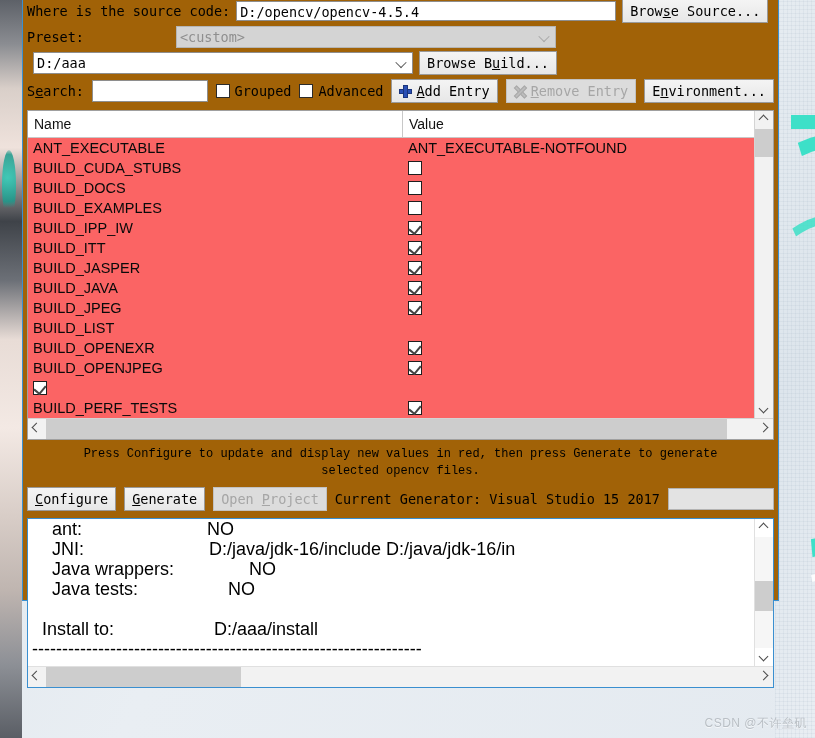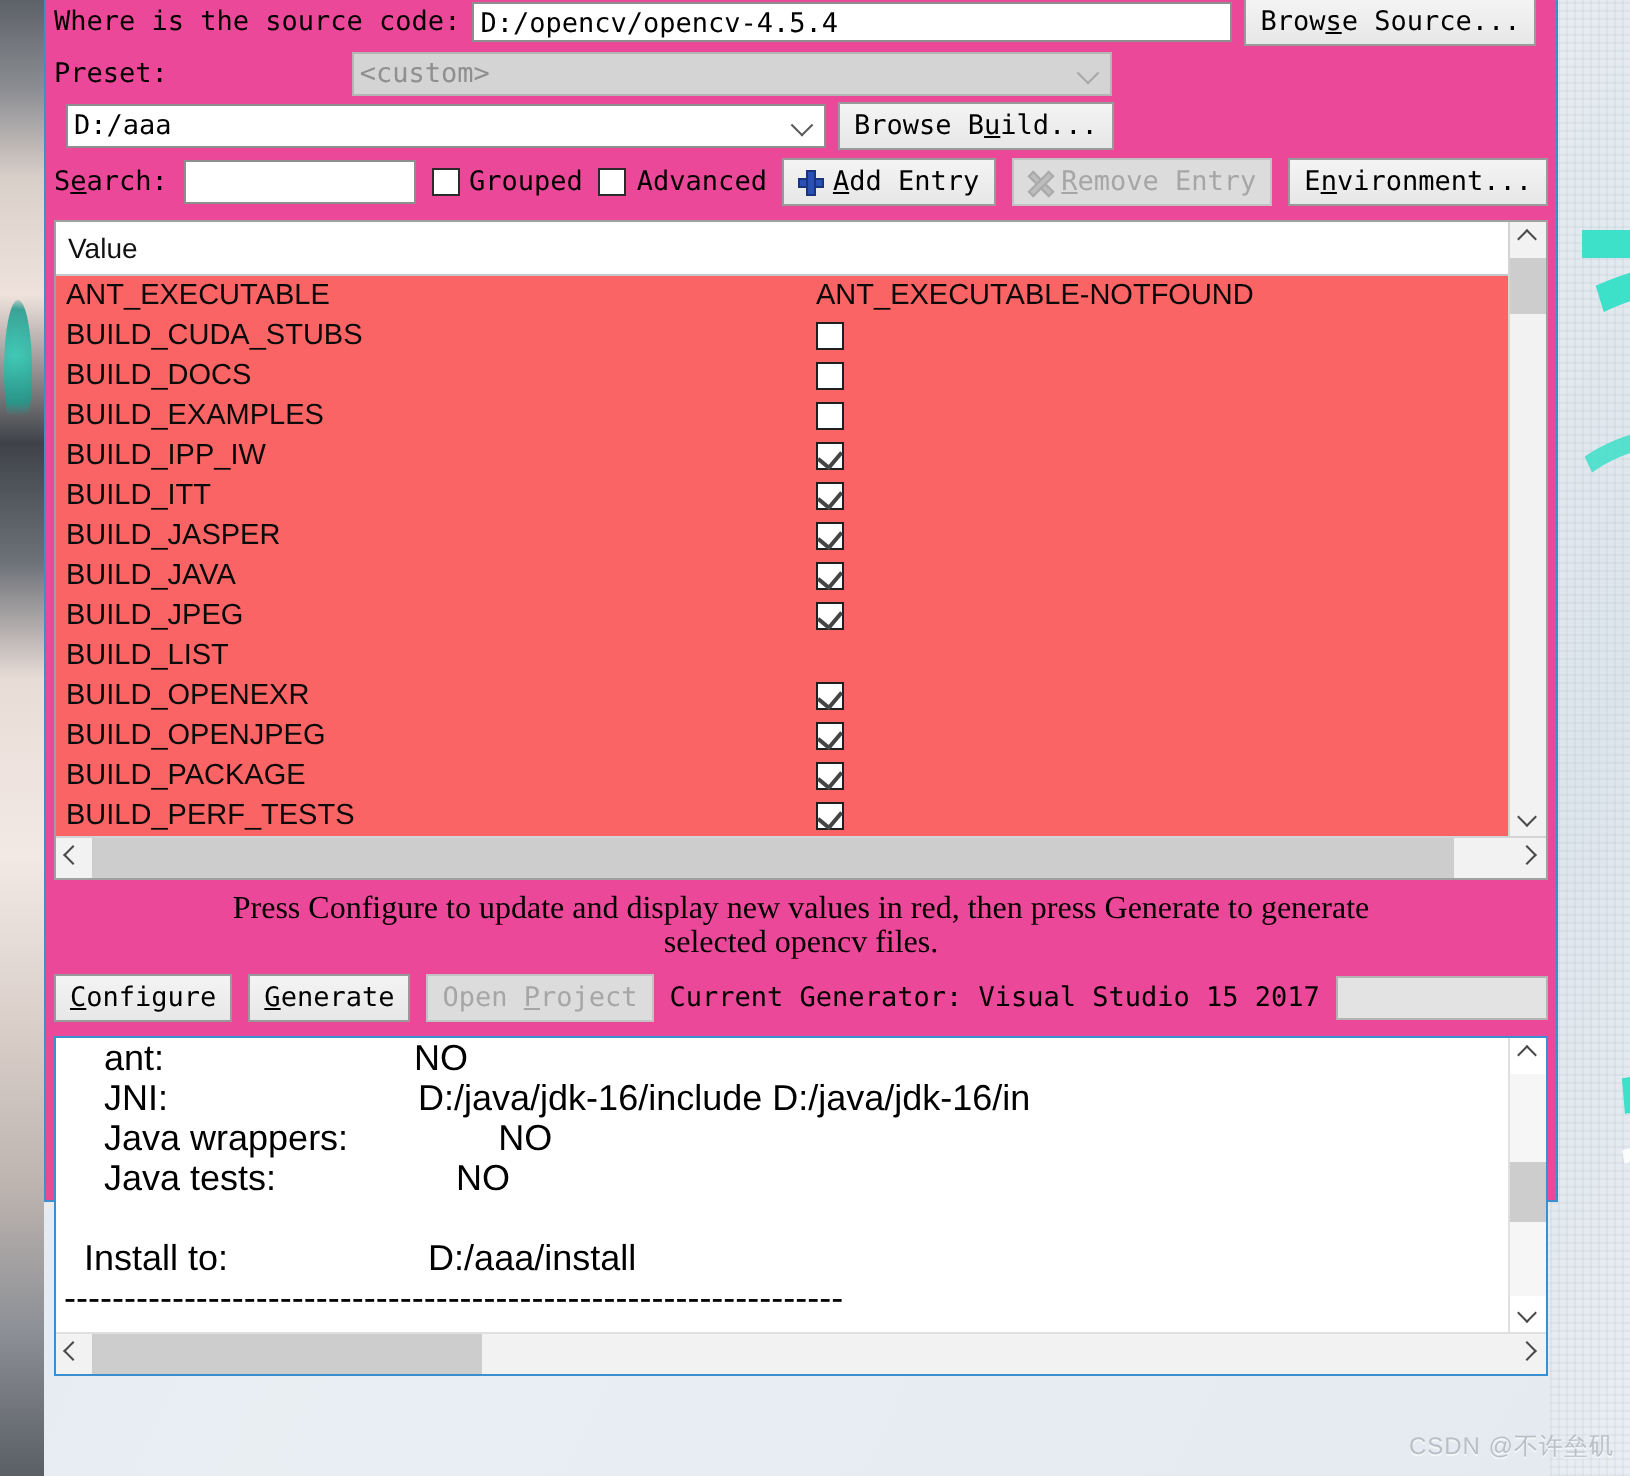--- a/index.html
+++ b/index.html
@@ -44,21 +44,21 @@
   .sw2 { right:-60px; top:210px;  width:130px; height:240px; border-width:9px;  transform:rotate(20deg); opacity:.85;}
   .sw3 { right:-100px;top:520px;  width:210px; height:300px; border-width:18px; transform:rotate(40deg); }
   .sw4 { right:-70px; top:560px;  width:150px; height:230px; border-width:7px;  transform:rotate(34deg); border-top-color:#ffffff; opacity:.9;}
   .sw5 { right:-4px;  top:115px;  width:28px;  height:14px;  border:0; background:#3de0c8; border-radius:0;}
 
   
   #cmake-window {
     position: absolute;
     left: 22px; top: 0px;
     width: 757px; height: 601px;
-    background: #ec4899;
+    background: #a16207;
     border: 1px solid #3a8fd0;
     border-top: none;
     box-sizing: border-box;
     font-size: 13px;
     color: #000;
   }
 
   .row { display: flex; align-items: center; }
 
   
@@ -180,21 +180,21 @@
   #vtrack { flex:1; position:relative; background:#f2f2f2;}
   #vthumb { position:absolute; left:0; right:0; top:0; height:28px; background:#cdcdcd;}
 
   
   #hscroll { height:20px; display:flex; background:#f2f2f2; border-top:1px solid #d4d4d4; flex:none;}
   #htrack { flex:1; position:relative; background:#f2f2f2;}
   #hthumb { position:absolute; top:0; bottom:0; left:0; width:96%; background:#cdcdcd;}
 
   
   #hint {
-    font-family:Liberation Serif, serif; font-size:16px; color:#000;
+    font-family:Liberation Mono, monospace; font-size:12px; color:#000;
     text-align:center; line-height:17px; padding:6px 30px 4px 30px;
   }
 
   
   #actions { height:30px; padding:0 4px; gap:8px; }
   #gen-label{font-family:"DejaVu Sans Mono", monospace;font-size:13.5px;white-space:nowrap;}
   #gen-blank{ width:117px;height:22px;background:#e3e3e3;border:1px solid #b3b3b3;box-sizing:border-box;}
 
   
   #log-area{
@@ -293,20 +293,21 @@
 
     <div class="btn">
       <span>E<u>n</u>vironment...</span>
     </div>
   </div>
 
   <div id="cache-area">
     <div id="table-wrap">
       <div id="table-main">
         <div id="thead">
+          <div class="th name">Name</div>
           <div class="th value">Value</div>
         </div>
         <div id="tbody">
             <div class="trow">
               <div class="tname">ANT_EXECUTABLE</div>
               <div class="tval">ANT_EXECUTABLE-NOTFOUND</div>
             </div>
             <div class="trow">
               <div class="tname">BUILD_CUDA_STUBS</div>
               <div class="tval">
@@ -365,21 +366,20 @@
                 <span class="tcb on"></span>
               </div>
             </div>
             <div class="trow">
               <div class="tname">BUILD_OPENJPEG</div>
               <div class="tval">
                 <span class="tcb on"></span>
               </div>
             </div>
             <div class="trow">
-              <div class="tname">BUILD_PACKAGE</div>
               <div class="tval">
                 <span class="tcb on"></span>
               </div>
             </div>
             <div class="trow">
               <div class="tname">BUILD_PERF_TESTS</div>
               <div class="tval">
                 <span class="tcb on"></span>
               </div>
             </div>

